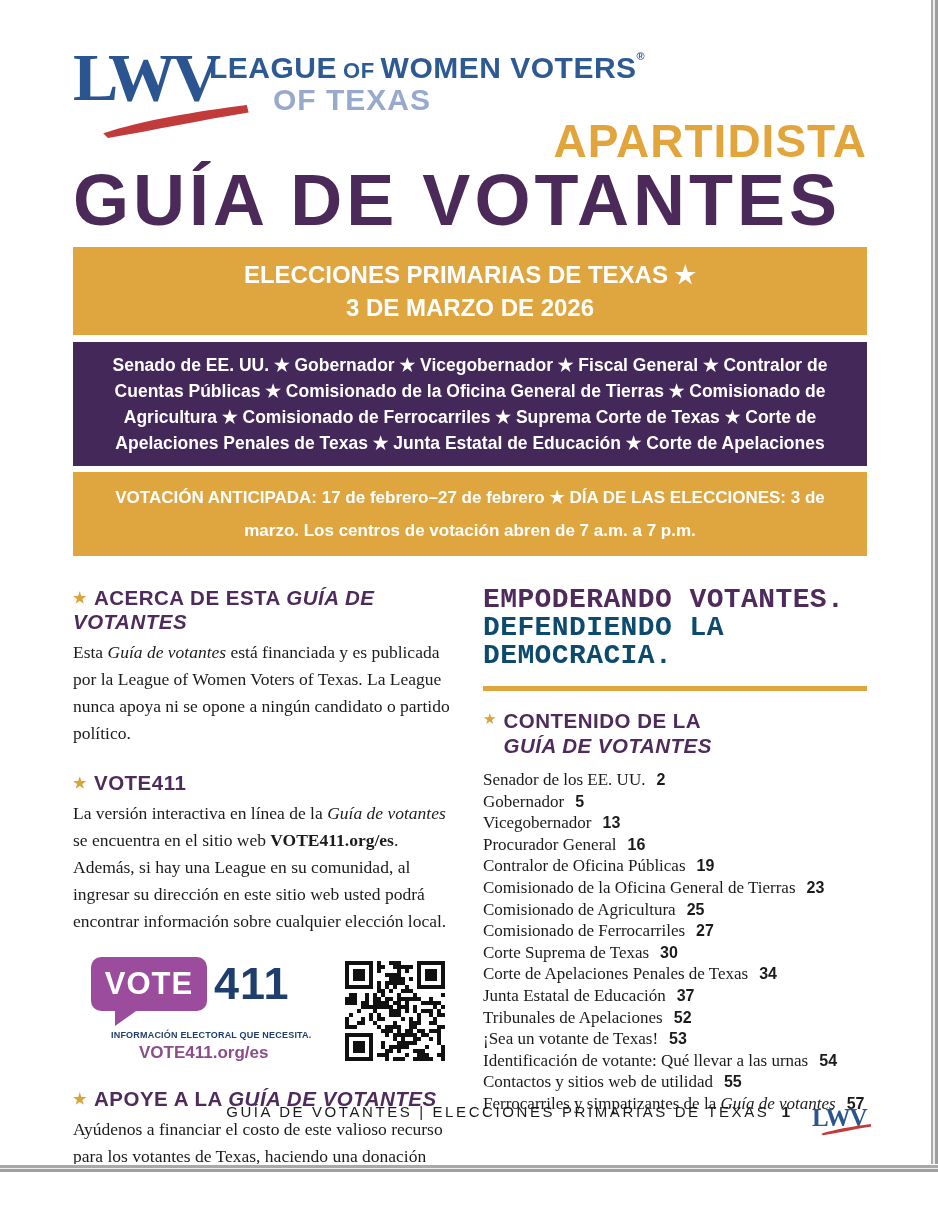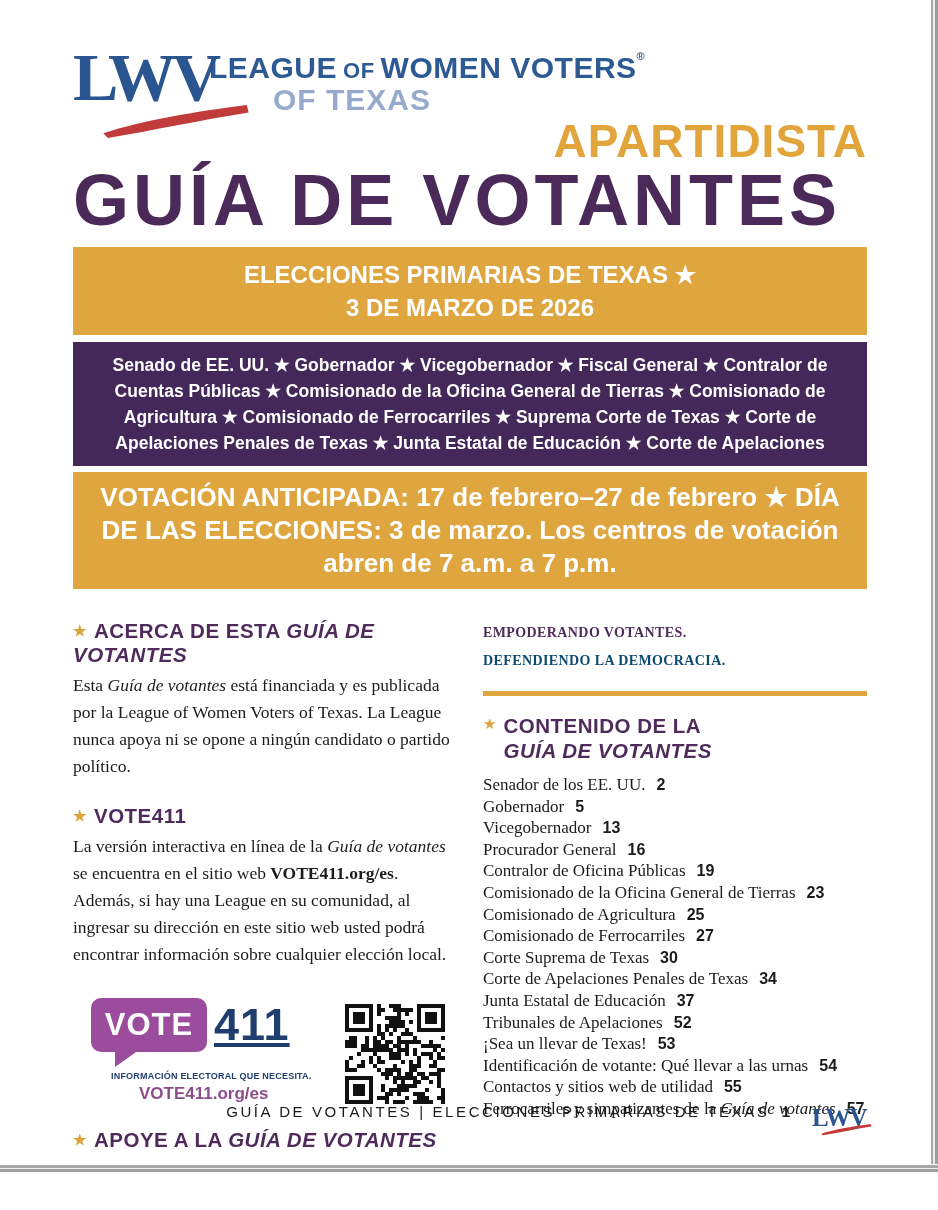--- a/index.html
+++ b/index.html
@@ -26,51 +26,51 @@
 
   .kicker{font-family:"Liberation Sans",sans-serif;font-weight:700;font-size:46px;line-height:46px;
     color:#e2a53c;text-align:right;margin-top:-6px;letter-spacing:1px;}
   .big-title{font-family:"Liberation Sans",sans-serif;font-weight:700;font-size:72px;line-height:68px;
     color:#4b2a59;letter-spacing:4px;margin-top:2px;white-space:nowrap;}
 
   
   .banner{font-family:"Liberation Sans",sans-serif;font-weight:700;color:#ffffff;text-align:center;}
   .banner-gold1{background:#dfa640;margin-top:13px;padding:11px 20px;font-size:24px;line-height:33px;}
   .banner-purple{background:#45285a;margin-top:7px;padding:10px 26px;font-size:17.5px;line-height:26px;}
-  .banner-gold2{background:#dfa640;margin-top:6px;padding:9px 18px;font-size:26px;line-height:33px;}
+  .banner-gold2{background:#dfa640;margin-top:6px;padding:9px 18px;font-size:17px;line-height:33px;}
 
   
   .columns{display:flex;gap:24px;margin-top:30px;}
   .col-left{width:386px;flex:none;}
   .col-right{flex:1;min-width:0;}
 
   .sec-head{font-family:"Liberation Sans",sans-serif;font-weight:700;font-size:20.5px;line-height:24px;
     color:#4f2b5c;letter-spacing:.5px;}
   .sec-head .star{color:#d9a43c;font-size:15px;vertical-align:2px;margin-right:7px;}
   .sec-head i{font-style:italic;}
   .para{font-size:17.5px;line-height:27px;margin-top:5px;}
   .para i{font-style:italic;}
   .para b{font-weight:700;}
   .sec{margin-top:24px;}
 
   
-  .logo-row{display:flex;align-items:flex-end;margin-top:30px;}
+  .logo-row{display:flex;align-items:center;margin-top:22px;}
   .vote411{width:212px;flex:none;font-family:"Liberation Sans",sans-serif;margin-left:18px;}
   .v411-top{display:flex;align-items:center;}
   .bubble{position:relative;width:116px;height:54px;background:#9c4c9c;border-radius:10px;
     color:#fff;font-weight:700;font-size:31px;letter-spacing:1px;display:flex;align-items:center;justify-content:center;}
   .bubble::after{content:"";position:absolute;left:24px;bottom:-15px;width:0;height:0;
     border-top:17px solid #9c4c9c;border-right:24px solid transparent;}
-  .v411-num{font-size:45px;font-weight:700;color:#1f3e6e;margin-left:7px;letter-spacing:1px;text-decoration:underline;}
+  .v411-num{font-size:45px;font-weight:700;color:#1f3e6e;margin-left:7px;letter-spacing:1px;}
   .v411-tag{margin-top:19px;margin-left:20px;font-size:9px;font-weight:700;color:#1f3e6e;letter-spacing:.2px;white-space:nowrap;}
   .v411-url{margin-top:3px;margin-left:48px;font-size:17px;font-weight:700;color:#8c4c8c;}
   .qr{margin-left:42px;margin-top:2px;width:100px;height:100px;}
 
   
-  .mission{font-family:Liberation Serif, serif;font-weight:700;font-size:14px;line-height:28px;letter-spacing:.4px;}
+  .mission{font-family:Liberation Mono, monospace;font-weight:700;font-size:28px;line-height:28px;letter-spacing:.4px;}
   .mission-1{color:#4f2b5c;}
   .mission-2{color:#0c4a6e;}
   .gold-rule{height:5px;background:#dfa640;margin-top:16px;border:0;}
   .contents-head{display:flex;margin-top:17px;}
   .contents-head .star{color:#d9a43c;font-family:"Liberation Sans",sans-serif;font-size:15px;margin-right:7px;padding-top:2px;}
   .contents-title{font-family:"Liberation Sans",sans-serif;font-weight:700;font-size:20.5px;line-height:25px;color:#4f2b5c;letter-spacing:.5px;}
   .contents-title .l2{font-style:italic;}
   .toc{margin-top:11px;}
   .toc-item{font-size:17px;line-height:21.6px;padding-left:22px;text-indent:-22px;}
   .toc-item i{font-style:italic;}
@@ -396,21 +396,21 @@
             <div class="toc-item"><span>Vicegobernador</span><span class="toc-page">13</span></div>
             <div class="toc-item"><span>Procurador General</span><span class="toc-page">16</span></div>
             <div class="toc-item"><span>Contralor de Oficina Públicas</span><span class="toc-page">19</span></div>
             <div class="toc-item"><span>Comisionado de la Oficina General de Tierras</span><span class="toc-page">23</span></div>
             <div class="toc-item"><span>Comisionado de Agricultura</span><span class="toc-page">25</span></div>
             <div class="toc-item"><span>Comisionado de Ferrocarriles</span><span class="toc-page">27</span></div>
             <div class="toc-item"><span>Corte Suprema de Texas</span><span class="toc-page">30</span></div>
             <div class="toc-item"><span>Corte de Apelaciones Penales de Texas</span><span class="toc-page">34</span></div>
             <div class="toc-item"><span>Junta Estatal de Educación</span><span class="toc-page">37</span></div>
             <div class="toc-item"><span>Tribunales de Apelaciones</span><span class="toc-page">52</span></div>
-            <div class="toc-item"><span>¡Sea un llevar de Texas!</span><span class="toc-page">53</span></div>
+            <div class="toc-item"><span>¡Sea un votante de Texas!</span><span class="toc-page">53</span></div>
             <div class="toc-item"><span>Identificación de votante: Qué llevar a las urnas</span><span class="toc-page">54</span></div>
             <div class="toc-item"><span>Contactos y sitios web de utilidad</span><span class="toc-page">55</span></div>
             <div class="toc-item"><span>Ferrocarriles y simpatizantes de la </span><i>Guía de votantes</i><span class="toc-page">57</span></div>
           </div>
       </div>
     </div>
   </div>
 
   <div class="footer">
     <div class="footer-text">

